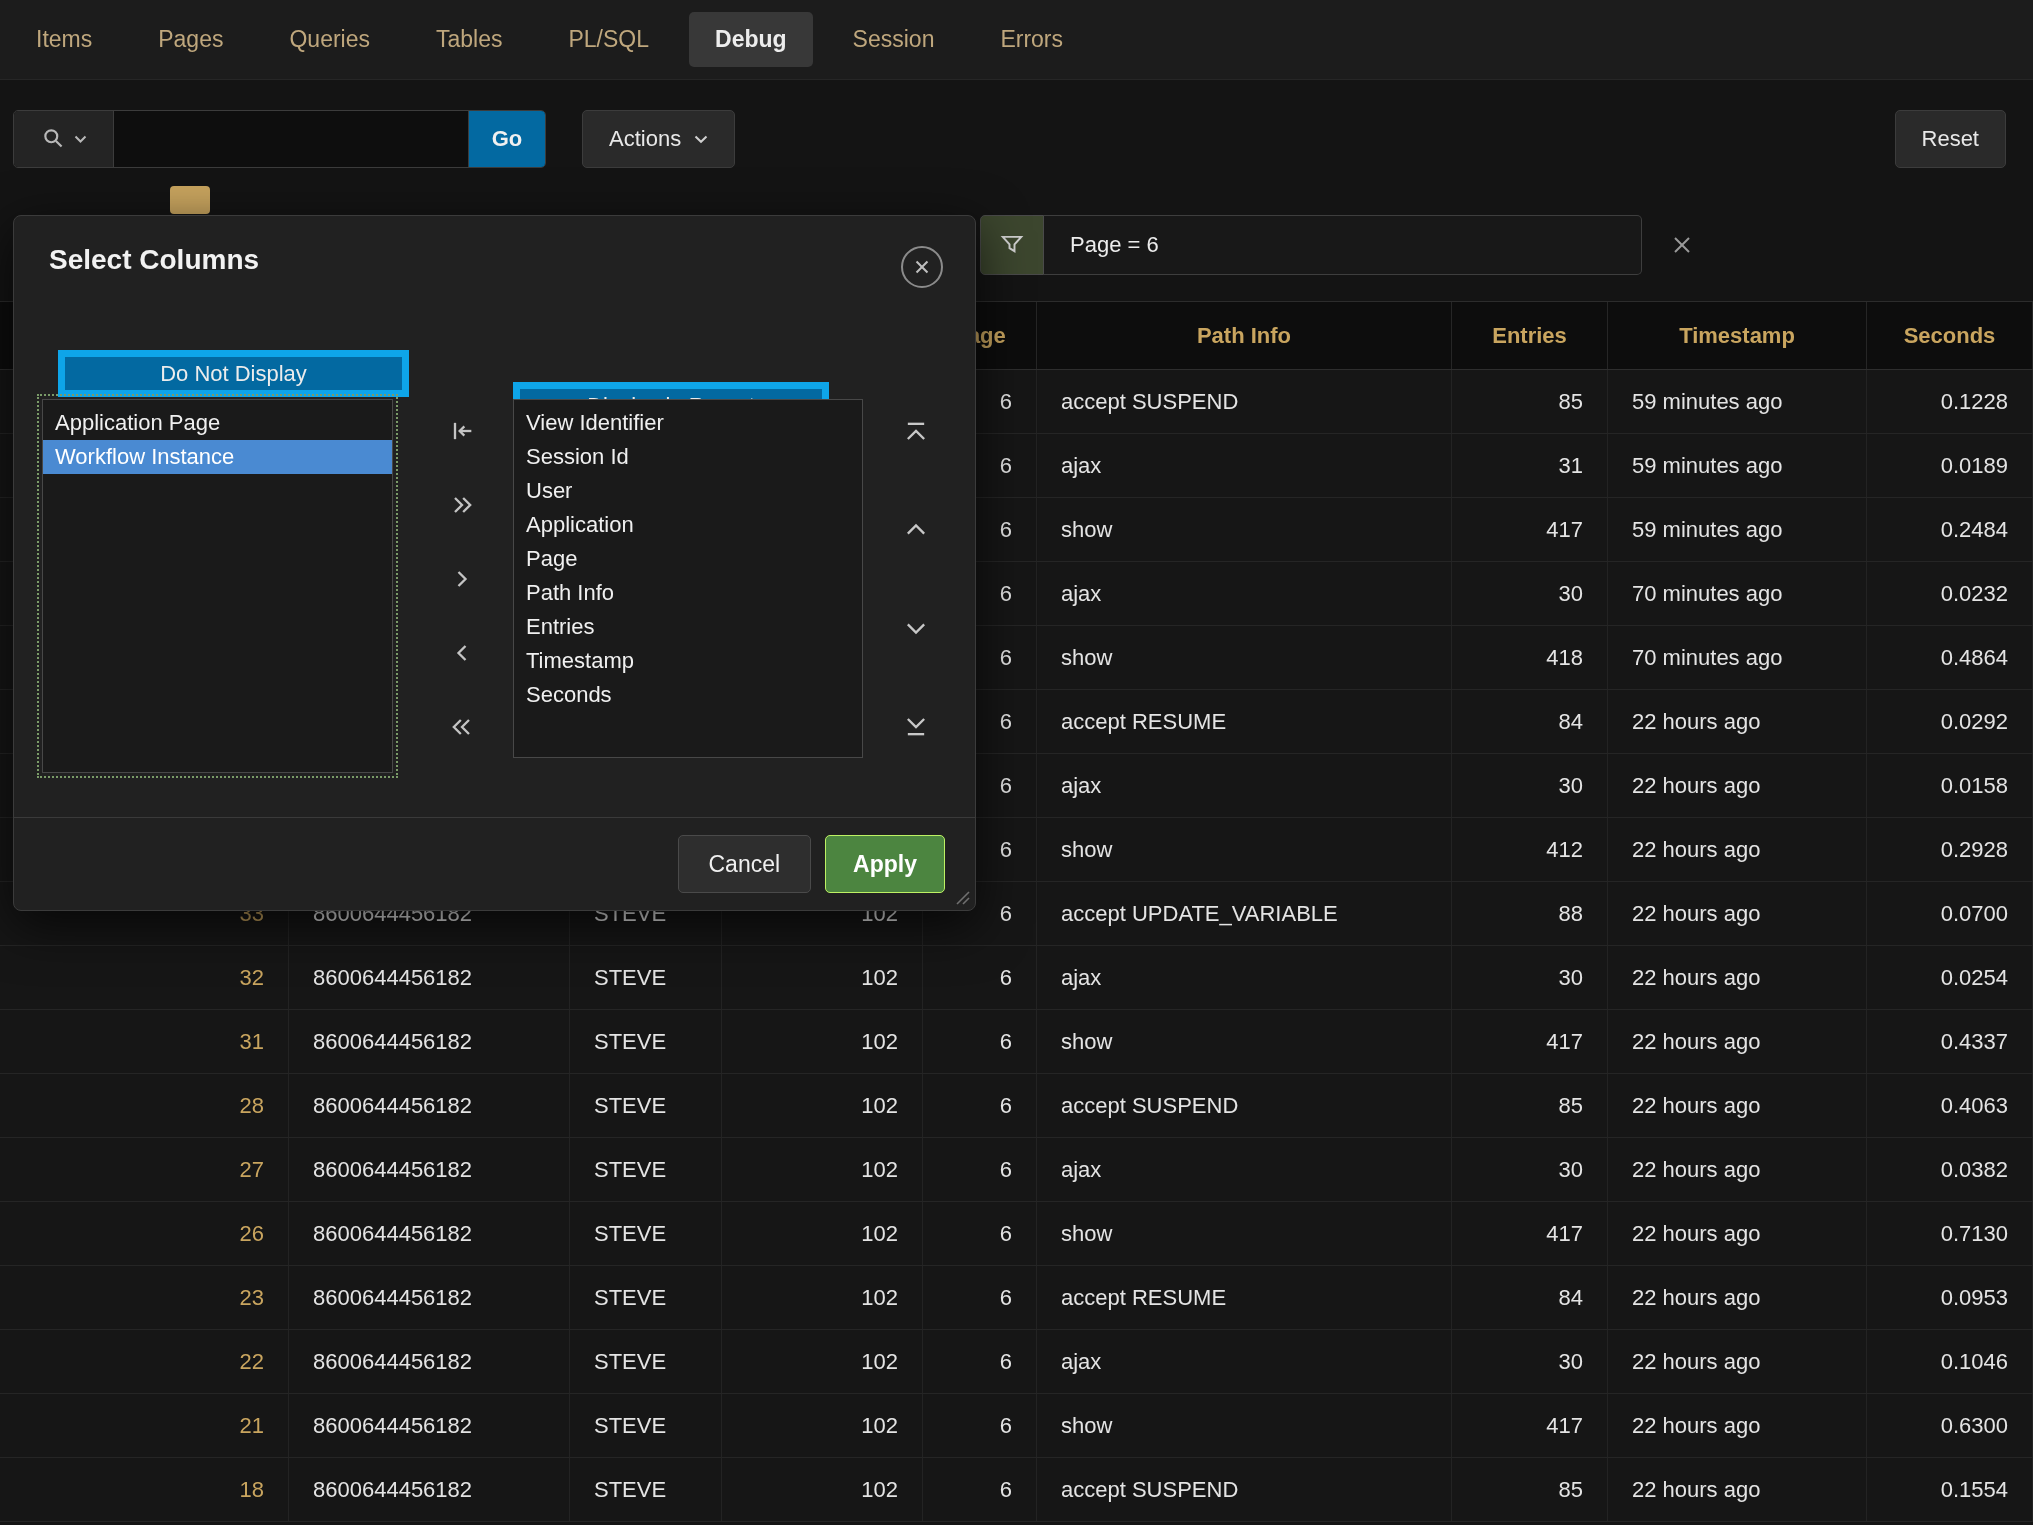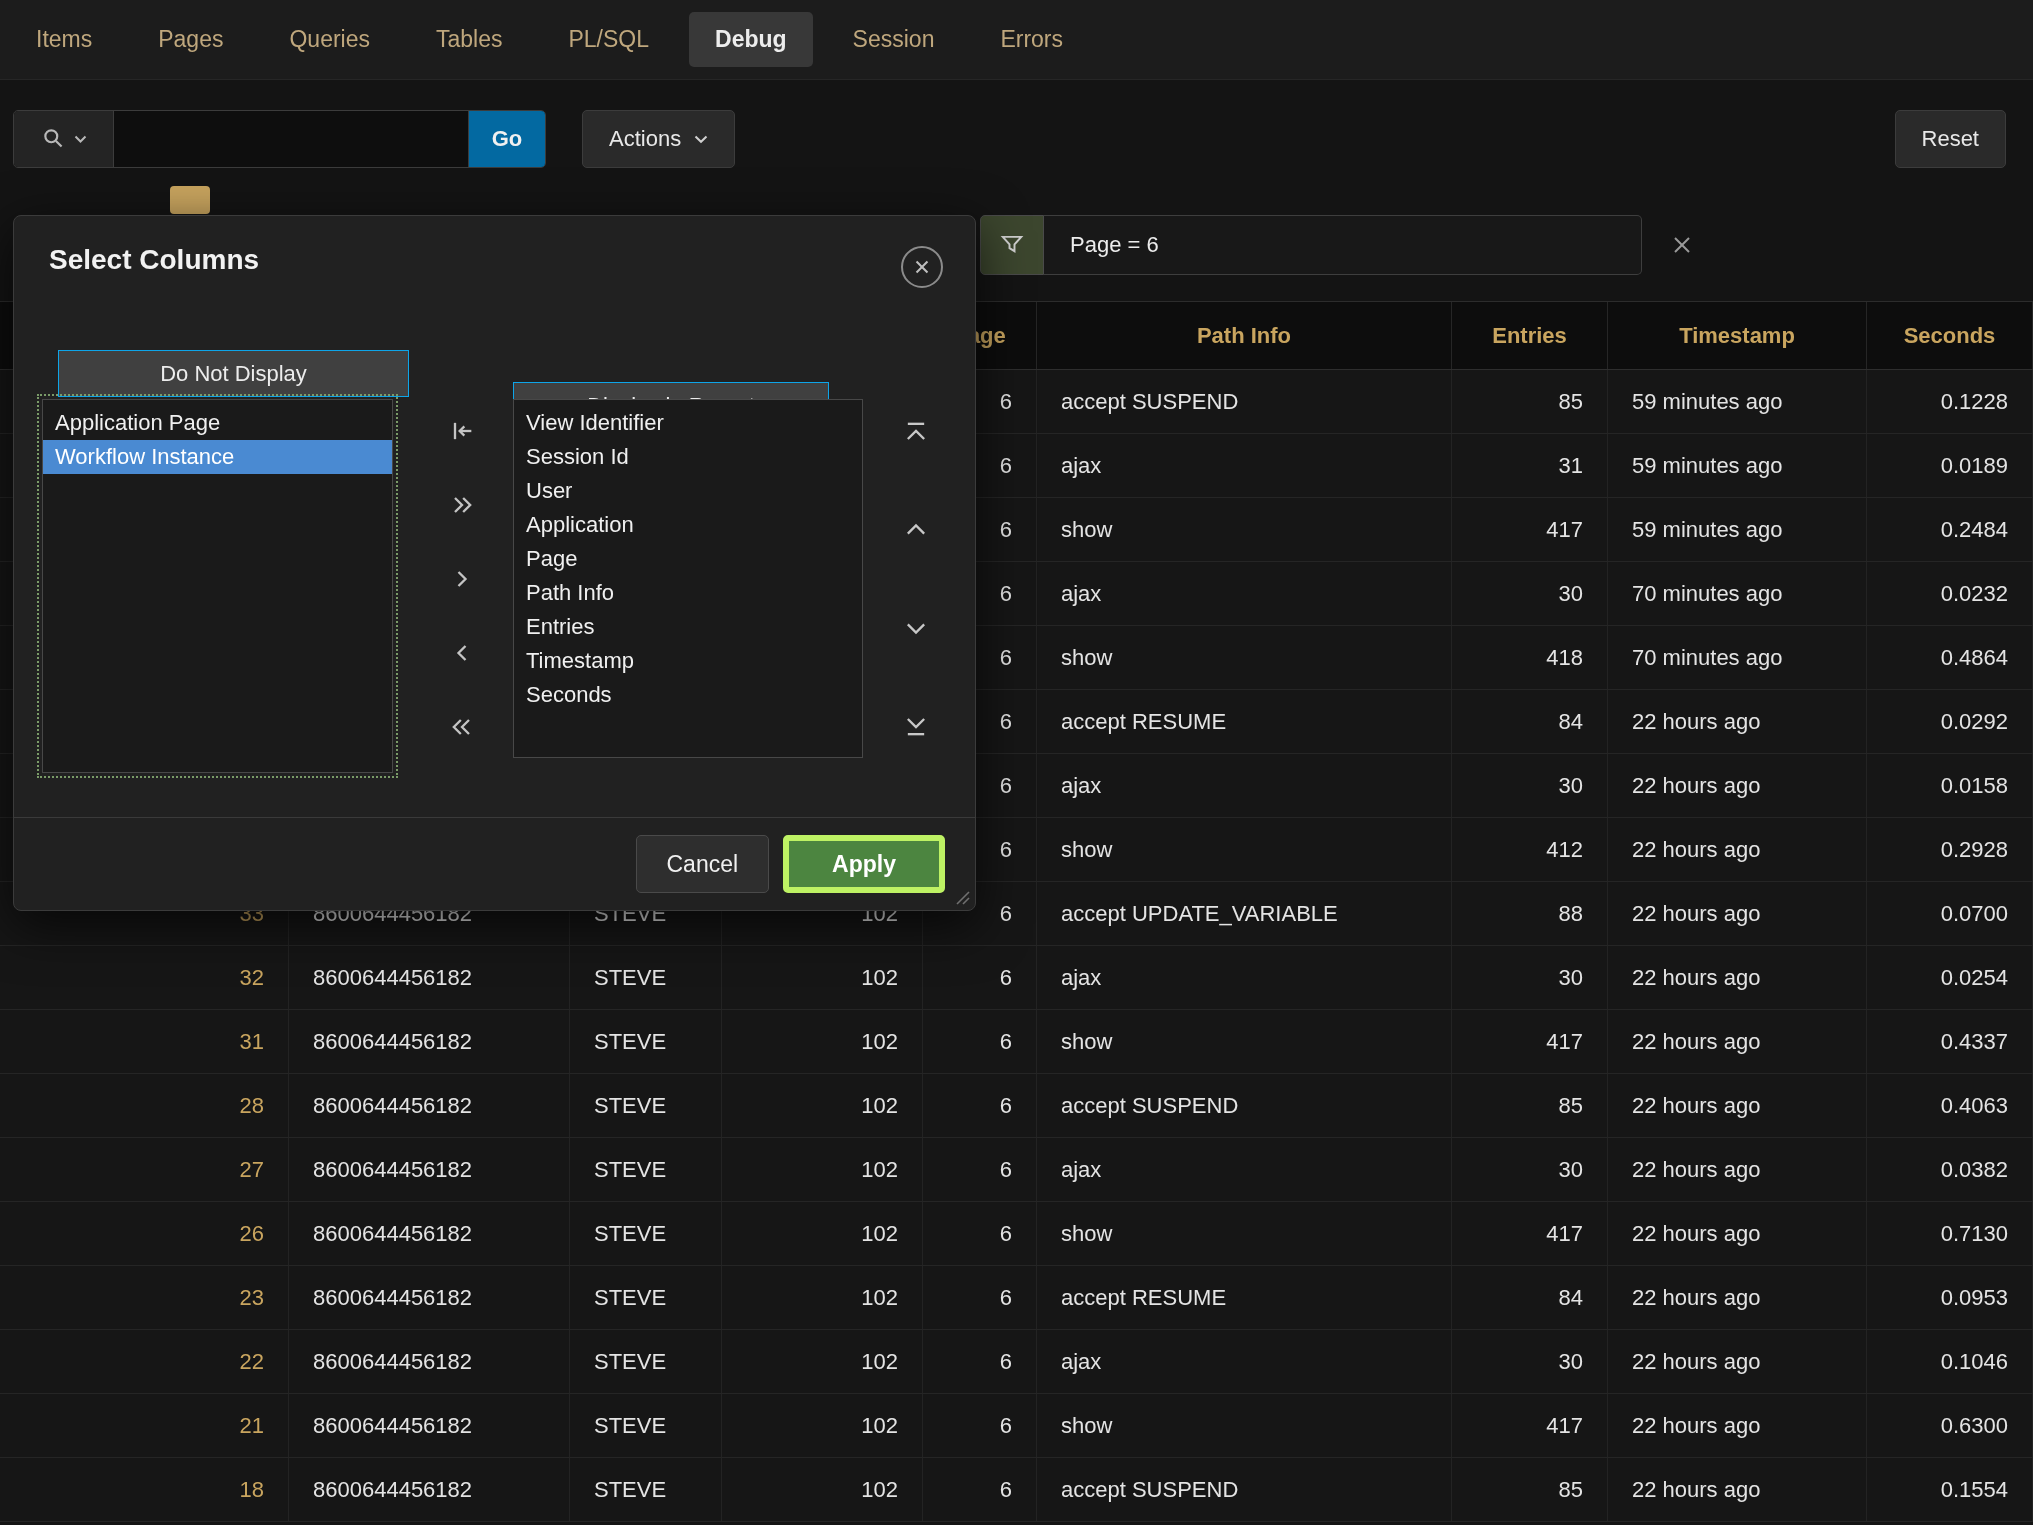--- a/index.html
+++ b/index.html
@@ -107,23 +107,23 @@
     background: #212121; border: 1px solid #3b3b3b; border-radius: 8px;
     box-shadow: 0 14px 52px rgba(0,0,0,0.7); z-index: 20;
   }
   .modal-title { position: absolute; left: 35px; top: 28px; font-size: 28px; font-weight: bold; color: #f2f2f2; }
   .modal-close {
     position: absolute; right: 32px; top: 30px; width: 42px; height: 42px;
     border: 2px solid #8b8b8b; border-radius: 50%;
     display: flex; align-items: center; justify-content: center; cursor: pointer;
   }
   .list-header {
-    position: absolute; height: 47px; border: 1px solid #0ea5e9;
+    position: absolute; height: 47px; border: 7px solid #0ea5e9;
     display: flex; align-items: center; justify-content: center;
-    color: #ececec; font-size: 22px; background: #404040;
+    color: #ececec; font-size: 22px; background: #0369a1;
   }
   #hdr-left  { left: 44px;  top: 134px; width: 351px; }
   #hdr-right { left: 499px; top: 150px; width: 316px; margin-top: 16px; }
   .list-box { position: absolute; background: #1a1a1a; border: 1px solid #484848; overflow: hidden; padding-top: 6px; }
   #list-not-display { left: 28px; top: 183px; width: 351px; height: 374px;
     outline: 2px dotted #7a9b68; outline-offset: 3px; }
   #list-display { left: 499px; top: 183px; width: 350px; height: 359px; }
   .shuttle-item { height: 34px; line-height: 34px; padding: 0 12px; font-size: 22px; color: #f0f0f0; white-space: nowrap; cursor: default; }
   .shuttle-item.selected { background: #4a8ad2; color: #ffffff; }
 
@@ -150,21 +150,21 @@
     position: absolute; left: 0; right: 0; bottom: 0; height: 93px;
     border-top: 1px solid #3a3a3a; display: flex; align-items: center;
     justify-content: flex-end; gap: 14px; padding-right: 30px;
   }
   .btn-cancel {
     height: 58px; padding: 0 30px; background: #2e2e2e; border: 1px solid #4a4a4a;
     border-radius: 5px; color: #f0f0f0; font-size: 23px; cursor: pointer;
     font-family: "Liberation Sans", sans-serif;
   }
   .btn-apply {
-    height: 58px; padding: 0 43px; background: #4c8540; border: 6px solid #bef264;
+    height: 58px; padding: 0 27px; background: #4c8540; border: 1px solid #bef264;
     border-radius: 5px; color: #ffffff; font-size: 23px; font-weight: bold; cursor: pointer;
     font-family: "Liberation Sans", sans-serif;
   }
   .resize-handle { position: absolute; right: 3px; bottom: 3px; width: 20px; height: 20px; cursor: nwse-resize; }
 
   svg { display: block; }
 </style>
 </head>
 <body>
 

